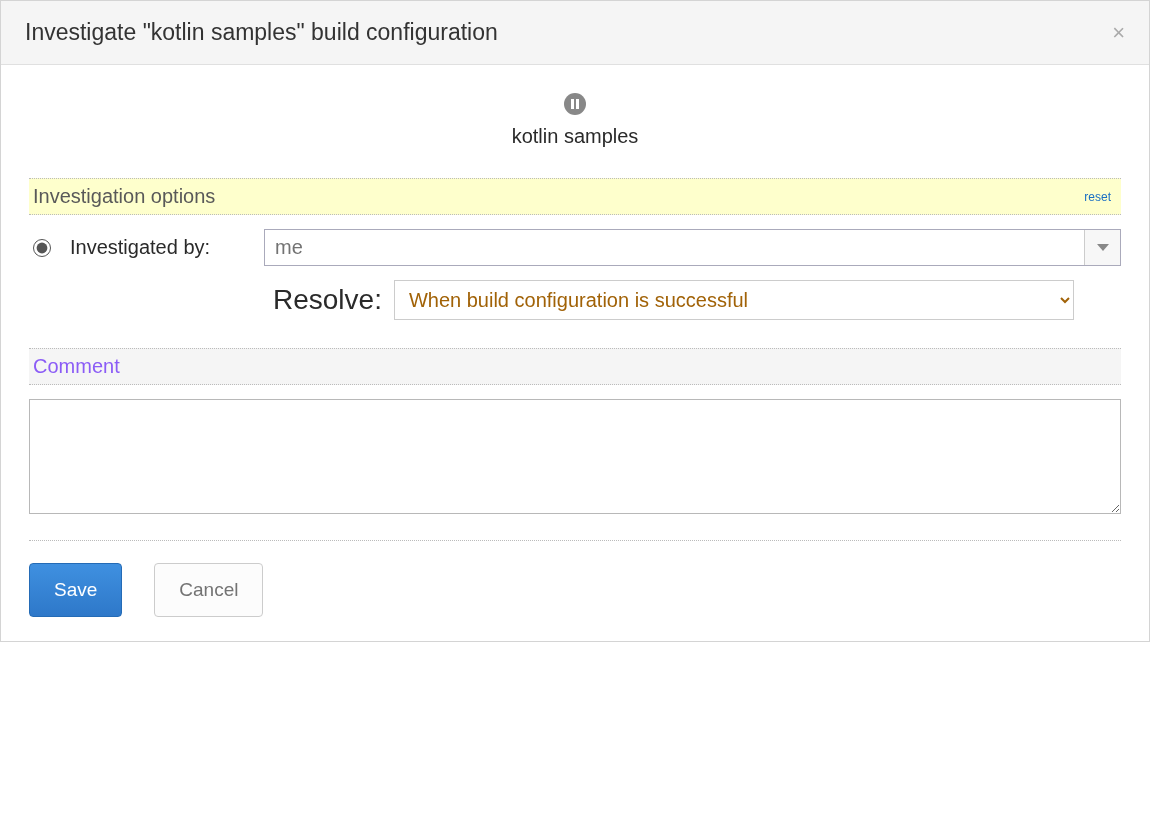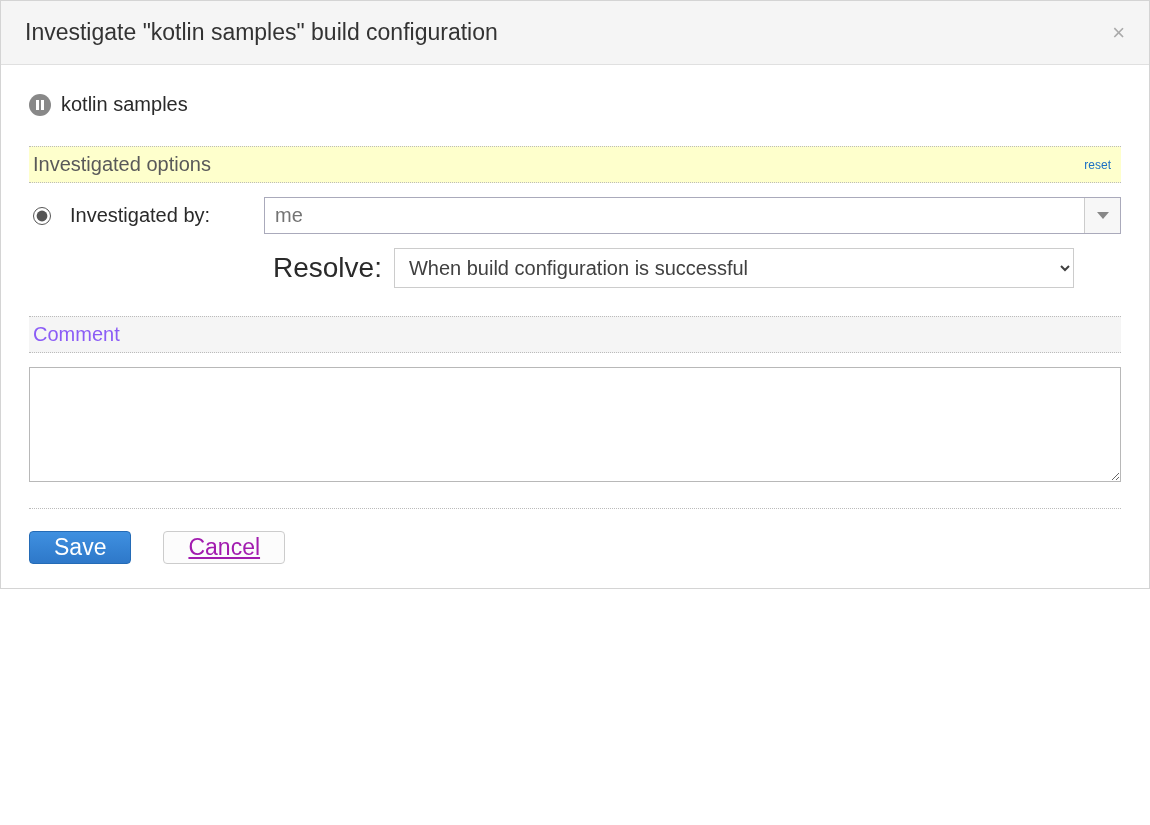--- a/index.html
+++ b/index.html
@@ -38,20 +38,21 @@
       line-height: 1;
     }
     .dialog-body {
       padding: 28px 28px 24px 28px;
     }
     .build-config-row {
       display: flex;
       align-items: center;
       gap: 10px;
       margin-bottom: 30px;
+      flex-direction: column;
     }
     .pause-icon {
       width: 22px;
       height: 22px;
       border-radius: 50%;
       background: #888;
       display: inline-flex;
       align-items: center;
       justify-content: center;
       flex-shrink: 0;
@@ -146,21 +147,21 @@
       min-width: 100px;
     }
     .resolve-select {
       flex: 1;
       max-width: 680px;
       font-size: 20px;
       font-family: inherit;
       padding: 6px 10px;
       border: 1px solid #ccc;
       background: #fff;
-      color: #404040;
+      color: #a16207;
       height: 40px;
     }
     .comment-section {
       margin-top: 28px;
     }
     .comment-header {
       background: #f5f5f5;
       border-top: 1px dotted #bbb;
       border-bottom: 1px dotted #bbb;
       padding: 6px 10px 6px 4px;
@@ -181,36 +182,35 @@
       resize: both;
     }
     .dialog-footer {
       margin-top: 22px;
       border-top: 1px dotted #bbb;
       padding-top: 22px;
       display: flex;
       gap: 32px;
     }
     .btn {
-      padding: 2px 24px;
-      font-size: 23px;
+      padding: 15px 24px;
+      font-size: 19px;
       font-family: inherit;
       border-radius: 4px;
       cursor: pointer;
     }
     .btn-primary {
       background: linear-gradient(#3f90e0, #2e78c9);
       border: 1px solid #246bb6;
       color: #fff;
     }
     .btn-secondary {
       background: #fcfcfc;
       border: 1px solid #ccc;
-      color: #a21caf;
-      text-decoration: underline;
+      color: #737373;
     }
   </style>
 </head>
 <body>
 
 <div class="dialog">
 
   <div class="dialog-header">
     <div class="dialog-title">Investigate "kotlin samples" build configuration</div>
     <div class="close-icon">×</div>
@@ -222,21 +222,21 @@
       <span class="pause-icon">
         <svg width="10" height="10" viewBox="0 0 10 10">
             <rect x="1" y="0" width="3" height="10"></rect>
             <rect x="6" y="0" width="3" height="10"></rect>
           </svg>
       </span>
       <span class="build-config-name">kotlin samples</span>
     </div>
 
     <div class="section-header">
-      <span class="section-title">Investigated options</span>
+      <span class="section-title">Investigation options</span>
       <span class="reset-link">reset</span>
     </div>
 
     <div class="option-row first-row">
       <input type="radio" name="investigation" checked="" style="">
       <span class="option-label investigated-by-label">Investigated by:</span>
       <div class="combo-wrap">
         <input type="text" class="combo-input" value="me" style="">
         <div class="combo-arrow">
           <svg width="12" height="8" viewBox="0 0 12 8">

